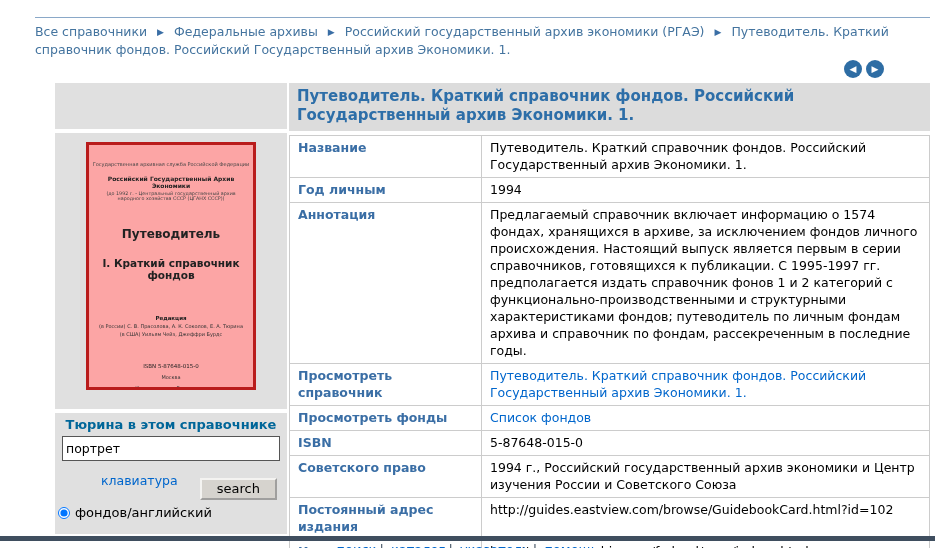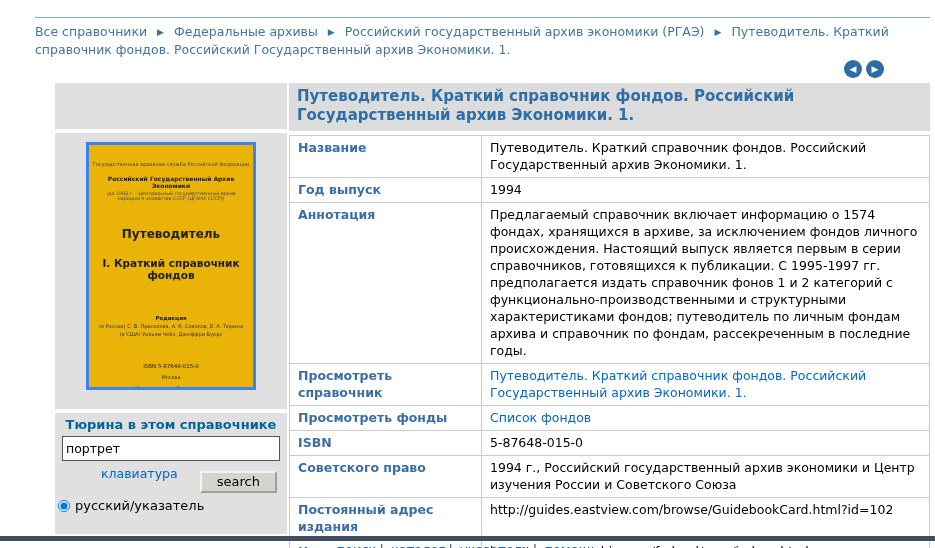--- a/index.html
+++ b/index.html
@@ -28,42 +28,42 @@
     line-height: 18px; text-align: center; cursor: pointer;
   }
 
   
   .left-col { position: absolute; left: 55px; top: 83px; width: 232px; }
   .left-cell { background: #e0e0e0; }
   .cell-empty { height: 46px; margin-bottom: 4px; }
   .cell-cover { height: 276px; margin-bottom: 4px; padding-top: 9px; }
   .book-cover {
     width: 170px; height: 248px; margin: 0 auto;
-    background: #eab308; border: 3px solid #3b82f6;
+    background: #fca5a5; border: 3px solid #b91c1c;
     text-align: center; color: #222; overflow: hidden;
   }
   .cv-t1 { font-size: 5px; margin-top: 16px; color: #444; }
   .cv-t2 { font-size: 6px; font-weight: bold; margin-top: 8px; }
   .cv-t3 { font-size: 4.8px; color: #444; margin-top: 2px; padding: 0 10px; }
   .cv-title { font-size: 12px; font-weight: bold; margin-top: 26px; }
   .cv-sub { font-size: 10.5px; font-weight: bold; margin-top: 16px; }
   .cv-red { font-size: 5.5px; font-weight: bold; margin-top: 34px; }
   .cv-s { font-size: 5px; color: #333; margin-top: 2px; }
   .cv-isbn { font-size: 5.5px; margin-top: 26px; }
   .cv-s2 { font-size: 5px; color: #333; margin-top: 5px; }
 
   
   .cell-search { height: 121px; position: relative; padding-top: 4px; }
   .search-heading { text-align: center; font-weight: bold; color: #006699; font-size: 13px; }
   .search-input {
     display: block; margin: 4px auto 0; width: 218px; height: 25px;
     border: 1px solid #555; font-size: 12.5px; padding: 1px 3px;
     font-family: "DejaVu Sans", "Liberation Sans", sans-serif; background: #fff;
   }
-  .kb-row { display: flex; justify-content: space-between; padding: 3px 10px 0 46px; align-items: flex-start; }
+  .kb-row { display: flex; justify-content: space-between; padding: 10px 10px 0 46px; align-items: flex-start; }
   .kb-link { color: #0066cc; font-size: 12.5px; cursor: pointer; margin-top: 2px; }
   .search-btn {
     font-family: "DejaVu Sans", "Liberation Sans", sans-serif;
     font-size: 13px; color: #000000; background: #d6d3ce;
     border: 2px outset #f4f3f1; padding: 1px 15px 2px; margin-top: 7px; cursor: pointer;
   }
   .radio-row { display: flex; align-items: center; gap: 5px; margin: 5px 0 0 3px; font-size: 13px; }
   .radio-row input { width: 12px; height: 12px; margin: 0; }
   .radio-label-plain { color: #000; }
   .radio-label-link { color: #0066cc; text-decoration: underline; cursor: pointer; }
@@ -128,36 +128,36 @@
 
   <div class="left-cell cell-search">
     <div class="search-heading">Тюрина в этом справочнике</div>
     <input class="search-input" type="text" value="портрет" style="">
     <div class="kb-row">
       <span class="kb-link">клавиатура</span>
       <button class="search-btn">search</button>
     </div>
     <div class="radio-row">
       <input type="radio" name="lang" checked="" style="">
-      <span class="radio-label-plain">русский/указатель</span>
+      <span class="radio-label-plain">фондов/английский</span>
     </div>
   </div>
 </div>
 
 <div class="right-col">
   <div class="title-bar">Путеводитель. Краткий справочник фондов. Российский Государственный архив Экономики. 1.</div>
 
   <table class="meta">
     <tbody>
         <tr>
       <td class="lbl">Название</td>
       <td class="val">Путеводитель. Краткий справочник фондов. Российский Государственный архив Экономики. 1.</td>
     </tr>
     <tr>
-      <td class="lbl">Год выпуск</td>
+      <td class="lbl">Год личным</td>
       <td class="val">1994</td>
     </tr>
     <tr>
       <td class="lbl">Аннотация</td>
       <td class="val">Предлагаемый справочник включает информацию о 1574 фондах, хранящихся в архиве, за исключением фондов личного происхождения. Настоящий выпуск является первым в серии справочников, готовящихся к публикации. С 1995-1997 гг. предполагается издать справочник фонов 1 и 2 категорий с функционально-производственными и структурными характеристиками фондов; путеводитель по личным фондам архива и справочник по фондам, рассекреченным в последние годы.</td>
     </tr>
     <tr>
       <td class="lbl">Просмотреть справочник</td>
       <td class="val linkval">Путеводитель. Краткий справочник фондов. Российский Государственный архив Экономики. 1.</td>
     </tr>

